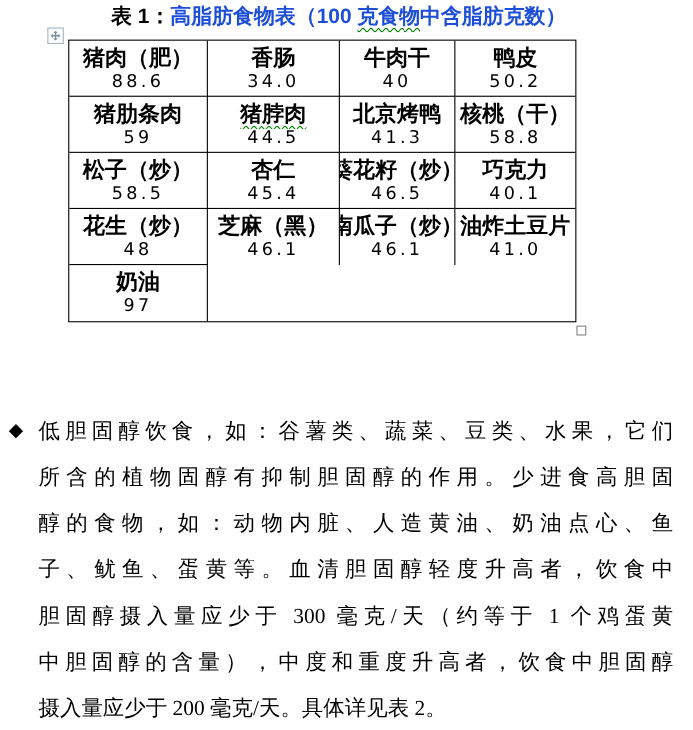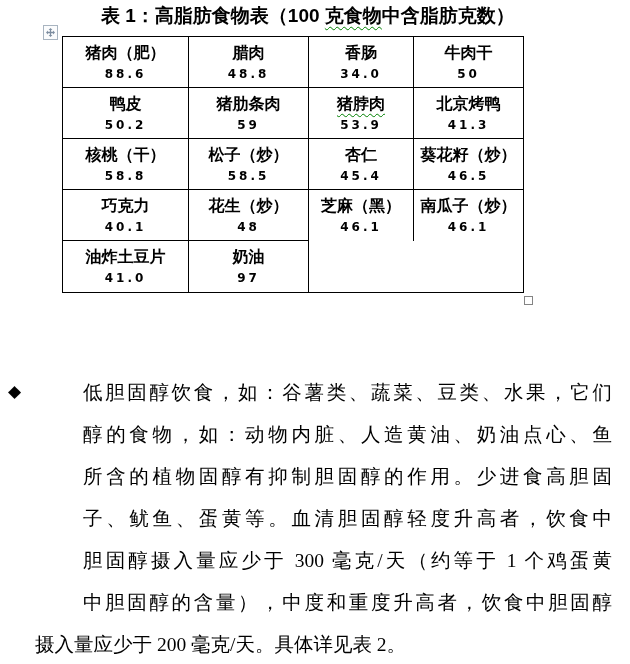--- a/index.html
+++ b/index.html
@@ -6,21 +6,21 @@
   .page{
     position:relative;width:630px;height:664px;background:#ffffff;overflow:hidden;
     font-family:"Liberation Serif","DejaVu Serif",serif;color:#000;
   }
   
   .doc-title{
     position:absolute;left:101px;top:4px;font-size:19px;line-height:24px;
     font-weight:bold;white-space:nowrap;
     font-family:"Liberation Sans","DejaVu Sans",sans-serif;
   }
-  .title-red{color:#000000;}
+  .title-red{color:#1d4ed8;}
   .squiggle{
     text-decoration-line:underline;
     text-decoration-style:wavy;
     text-decoration-color:#008000;
     text-decoration-thickness:1px;
     text-underline-offset:4px;
   }
   
   .move-handle{
     position:absolute;left:43px;top:25px;width:13px;height:13px;
@@ -38,43 +38,41 @@
     grid-auto-rows:51px;border:1px solid #000;background:#fff;
   }
   .cell{
     border-right:1px solid #000;border-bottom:1px solid #000;
     display:flex;flex-direction:column;align-items:center;justify-content:center;
     gap:3px;overflow:hidden;
   }
   .cell:nth-child(4n){border-right:none;}
   .cell:nth-last-child(-n+4){border-bottom:none;}
   .cell-name{
-    font-weight:bold;font-size:16px;line-height:20px;white-space:nowrap;
+    font-weight:bold;font-size:20px;line-height:20px;white-space:nowrap;
     font-family:"Liberation Sans","DejaVu Sans",sans-serif;
   }
   .cell-value{
-    font-size:12px;line-height:16px;letter-spacing:3px;
+    font-size:16px;line-height:16px;letter-spacing:3px;
     font-family:"DejaVu Sans",sans-serif;
-    font-weight:bold;
   }
   
   .para{position:absolute;left:8px;top:372px;width:614px;}
   .bullet{
     position:absolute;left:0;top:9px;font-size:17px;line-height:20px;
     font-family:"DejaVu Sans",sans-serif;
   }
   .para-lines{margin-left:27px;margin-right:10px;}
   .pline{
     font-size:19.5px;line-height:42px;height:42px;white-space:nowrap;
   }
   .pline.just{
     white-space:normal;
     text-align:justify;
     text-align-last:justify;
-    margin-left:48px;
   }
 </style>
 </head>
 <body>
 
 <div class="page">
 
   <div class="doc-title">
     <span>表 1：</span><span class="title-red">高脂肪食物表（100 </span><span class="title-red squiggle">克食物</span><span class="title-red">中含脂肪克数）</span>
   </div>
@@ -85,43 +83,39 @@
     </svg>
   </div>
 
   <div class="food-table">
 
     <div class="cell">
       <div class="cell-name">猪肉（肥）</div>
       <div class="cell-value">88.6</div>
     </div>
     <div class="cell">
-      <div class="cell-name">腊肉</div>
-      <div class="cell-value">48.8</div>
-    </div>
-    <div class="cell">
       <div class="cell-name">香肠</div>
       <div class="cell-value">34.0</div>
     </div>
 
     <div class="cell">
       <div class="cell-name">牛肉干</div>
-      <div class="cell-value">50</div>
+      <div class="cell-value">40</div>
     </div>
     <div class="cell">
       <div class="cell-name">鸭皮</div>
       <div class="cell-value">50.2</div>
     </div>
     <div class="cell">
       <div class="cell-name">猪肋条肉</div>
       <div class="cell-value">59</div>
     </div>
     <div class="cell">
       <div class="cell-name squiggle">猪脖肉</div>
-      <div class="cell-value">53.9</div>
+      <div class="cell-value">44.5</div>
     </div>
 
     <div class="cell">
       <div class="cell-name">北京烤鸭</div>
       <div class="cell-value">41.3</div>
     </div>
     <div class="cell">
       <div class="cell-name">核桃（干）</div>
       <div class="cell-value">58.8</div>
     </div>
@@ -165,22 +159,22 @@
     </div>
 
   </div>
 
   <div class="resize-handle"></div>
 
   <div class="para">
     <span class="bullet">◆</span>
     <div class="para-lines">
       <div class="pline just">低胆固醇饮食，如：谷薯类、蔬菜、豆类、水果，它们</div>
+      <div class="pline just">所含的植物固醇有抑制胆固醇的作用。少进食高胆固</div>
       <div class="pline just">醇的食物，如：动物内脏、人造黄油、奶油点心、鱼</div>
-      <div class="pline just">所含的植物固醇有抑制胆固醇的作用。少进食高胆固</div>
       <div class="pline just">子、鱿鱼、蛋黄等。血清胆固醇轻度升高者，饮食中</div>
       <div class="pline just">胆固醇摄入量应少于 300 毫克/天（约等于 1 个鸡蛋黄</div>
       <div class="pline just">中胆固醇的含量），中度和重度升高者，饮食中胆固醇</div>
       <div class="pline">摄入量应少于 200 毫克/天。具体详见表 2。</div>
     </div>
   </div>
 
 </div>
 
 </body></html>

